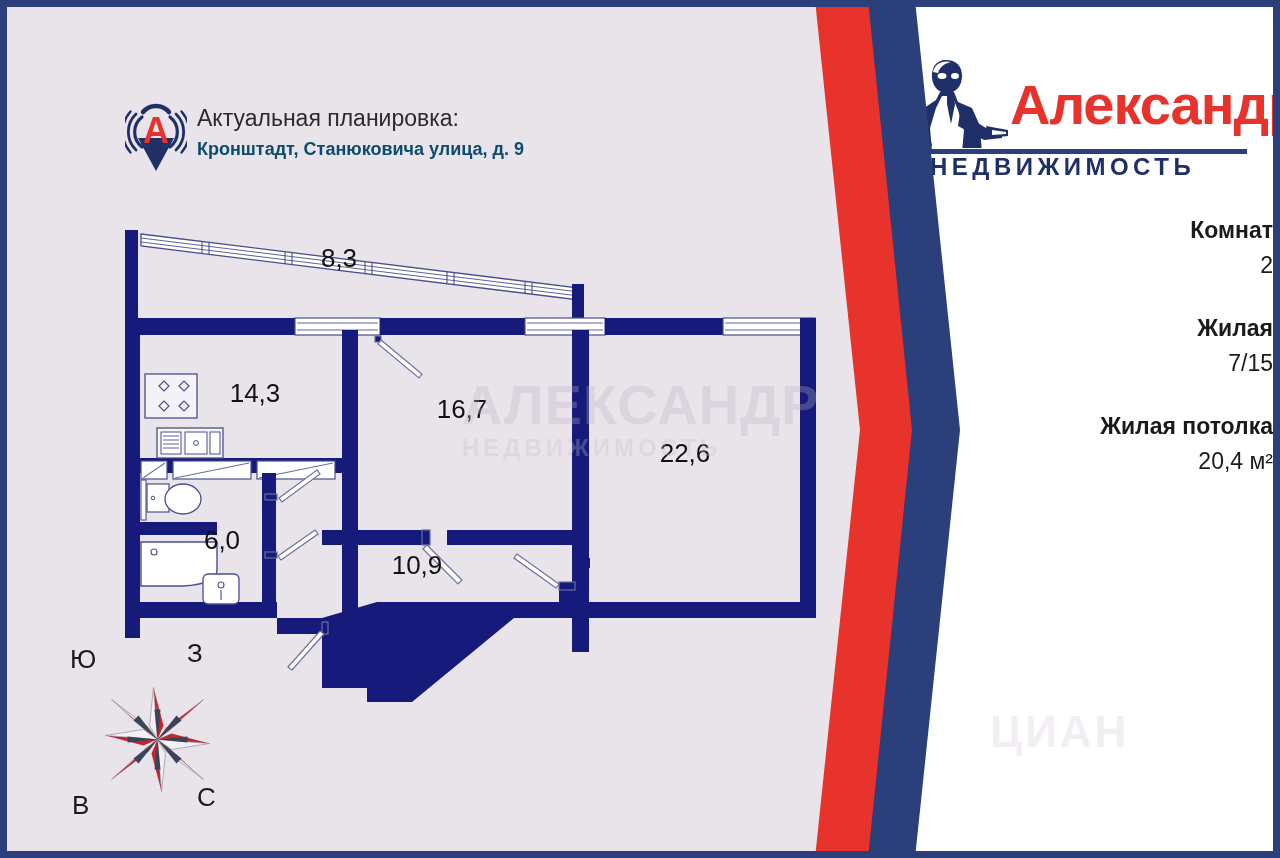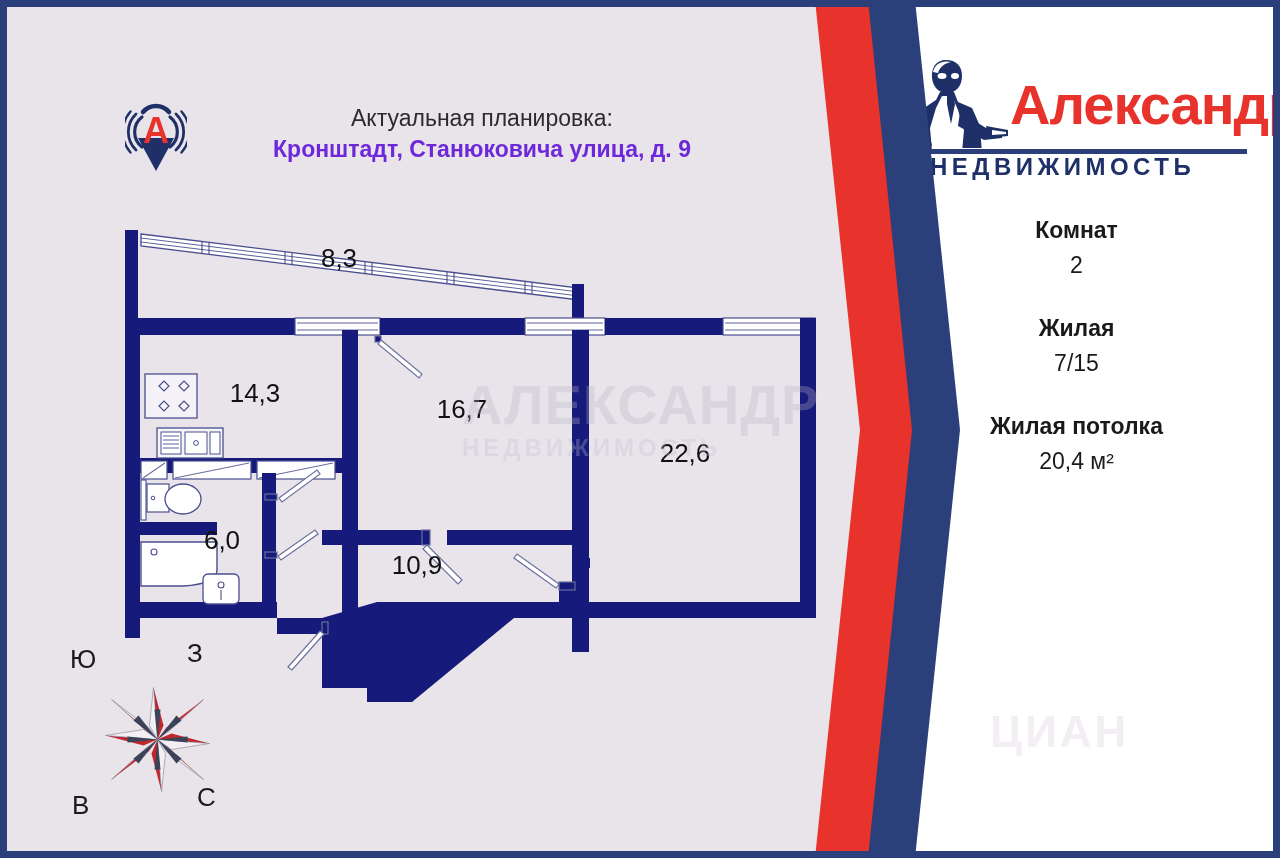--- a/index.html
+++ b/index.html
@@ -60,32 +60,32 @@
   }
   #pin-icon {
     position: absolute;
     left: 8px; top: 2px;
     width: 62px; height: 76px;
   }
   #header-text {
     position: absolute;
     left: 80px; top: 6px;
     width: 570px;
-    text-align: center;
+    text-align: left;
   }
   #header-line1 {
     font-size: 23px;
     color: #2b2b2b;
     font-weight: 400;
     line-height: 30px;
     white-space: nowrap;
   }
   #header-line2 {
-    font-size: 23px;
-    color: #6d28d9;
+    font-size: 18px;
+    color: #0c4a6e;
     font-weight: bold;
     line-height: 32px;
     white-space: nowrap;
   }
   
   #floorplan {
     position: absolute;
     left: 110px; top: 215px;
     width: 700px; height: 500px;
   }
@@ -177,21 +177,21 @@
     color: #1f3068;
     letter-spacing: 4.5px;
     line-height: 30px;
     white-space: nowrap;
   }
   #specs {
     position: absolute;
     left: 0; top: 205px;
     width: 393px;
   }
-  .spec-row { width: 100%; text-align: center; }
+  .spec-row { width: 100%; text-align: right; }
   .spec-label {
     font-size: 23px;
     font-weight: bold;
     color: #1a1a1a;
     line-height: 36px;
   }
   .spec-value {
     font-size: 23px;
     font-weight: 400;
     color: #1a1a1a;

